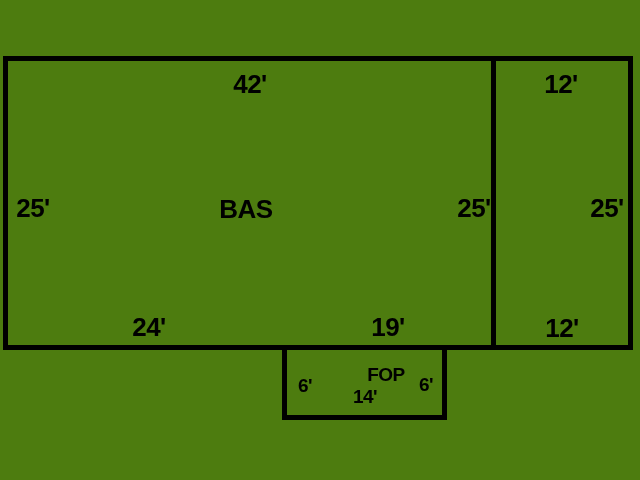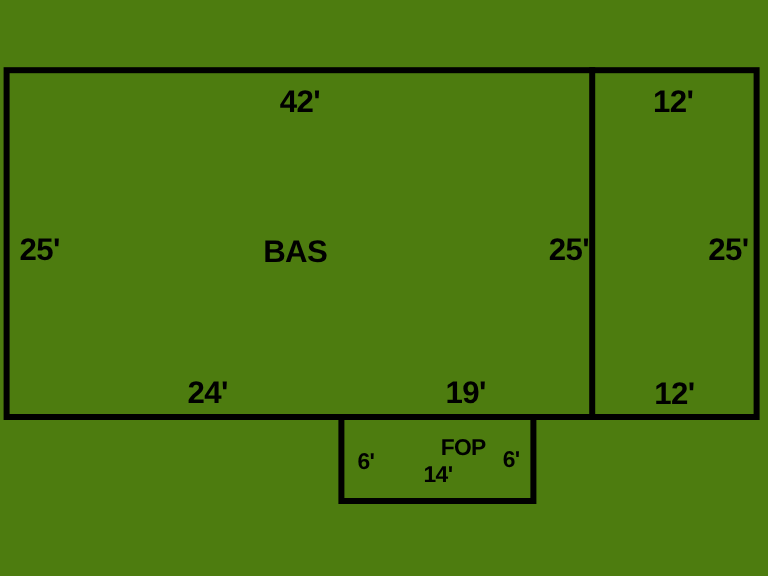--- a/index.html
+++ b/index.html
@@ -55,21 +55,21 @@
     font-size: 19px;
   }
   
   .p-bas-top      { left: 250px; top:  84px; }
   .p-ugd-top      { left: 561px; top:  84px; }
   .p-bas-left     { left:  33px; top: 208px; }
   .p-bas-name     { left: 246px; top: 209px; }
   .p-bas-right    { left: 474px; top: 208px; }
   .p-ugd-right    { left: 607px; top: 208px; }
   .p-ugd-name     { left: 570px; top: 273px; }
-  .p-bas-botleft  { left: 149px; top: 327px; margin-left: 24px; }
+  .p-bas-botleft  { left: 149px; top: 327px; }
   .p-bas-botright { left: 388px; top: 327px; }
   .p-ugd-bottom   { left: 562px; top: 328px; }
   .p-fop-left     { left: 305px; top: 385px; }
   .p-fop-name     { left: 386px; top: 374px; }
   .p-fop-bottom   { left: 365px; top: 396px; }
   .p-fop-right    { left: 426px; top: 384px; }
 </style>
 </head>
 <body>
 

